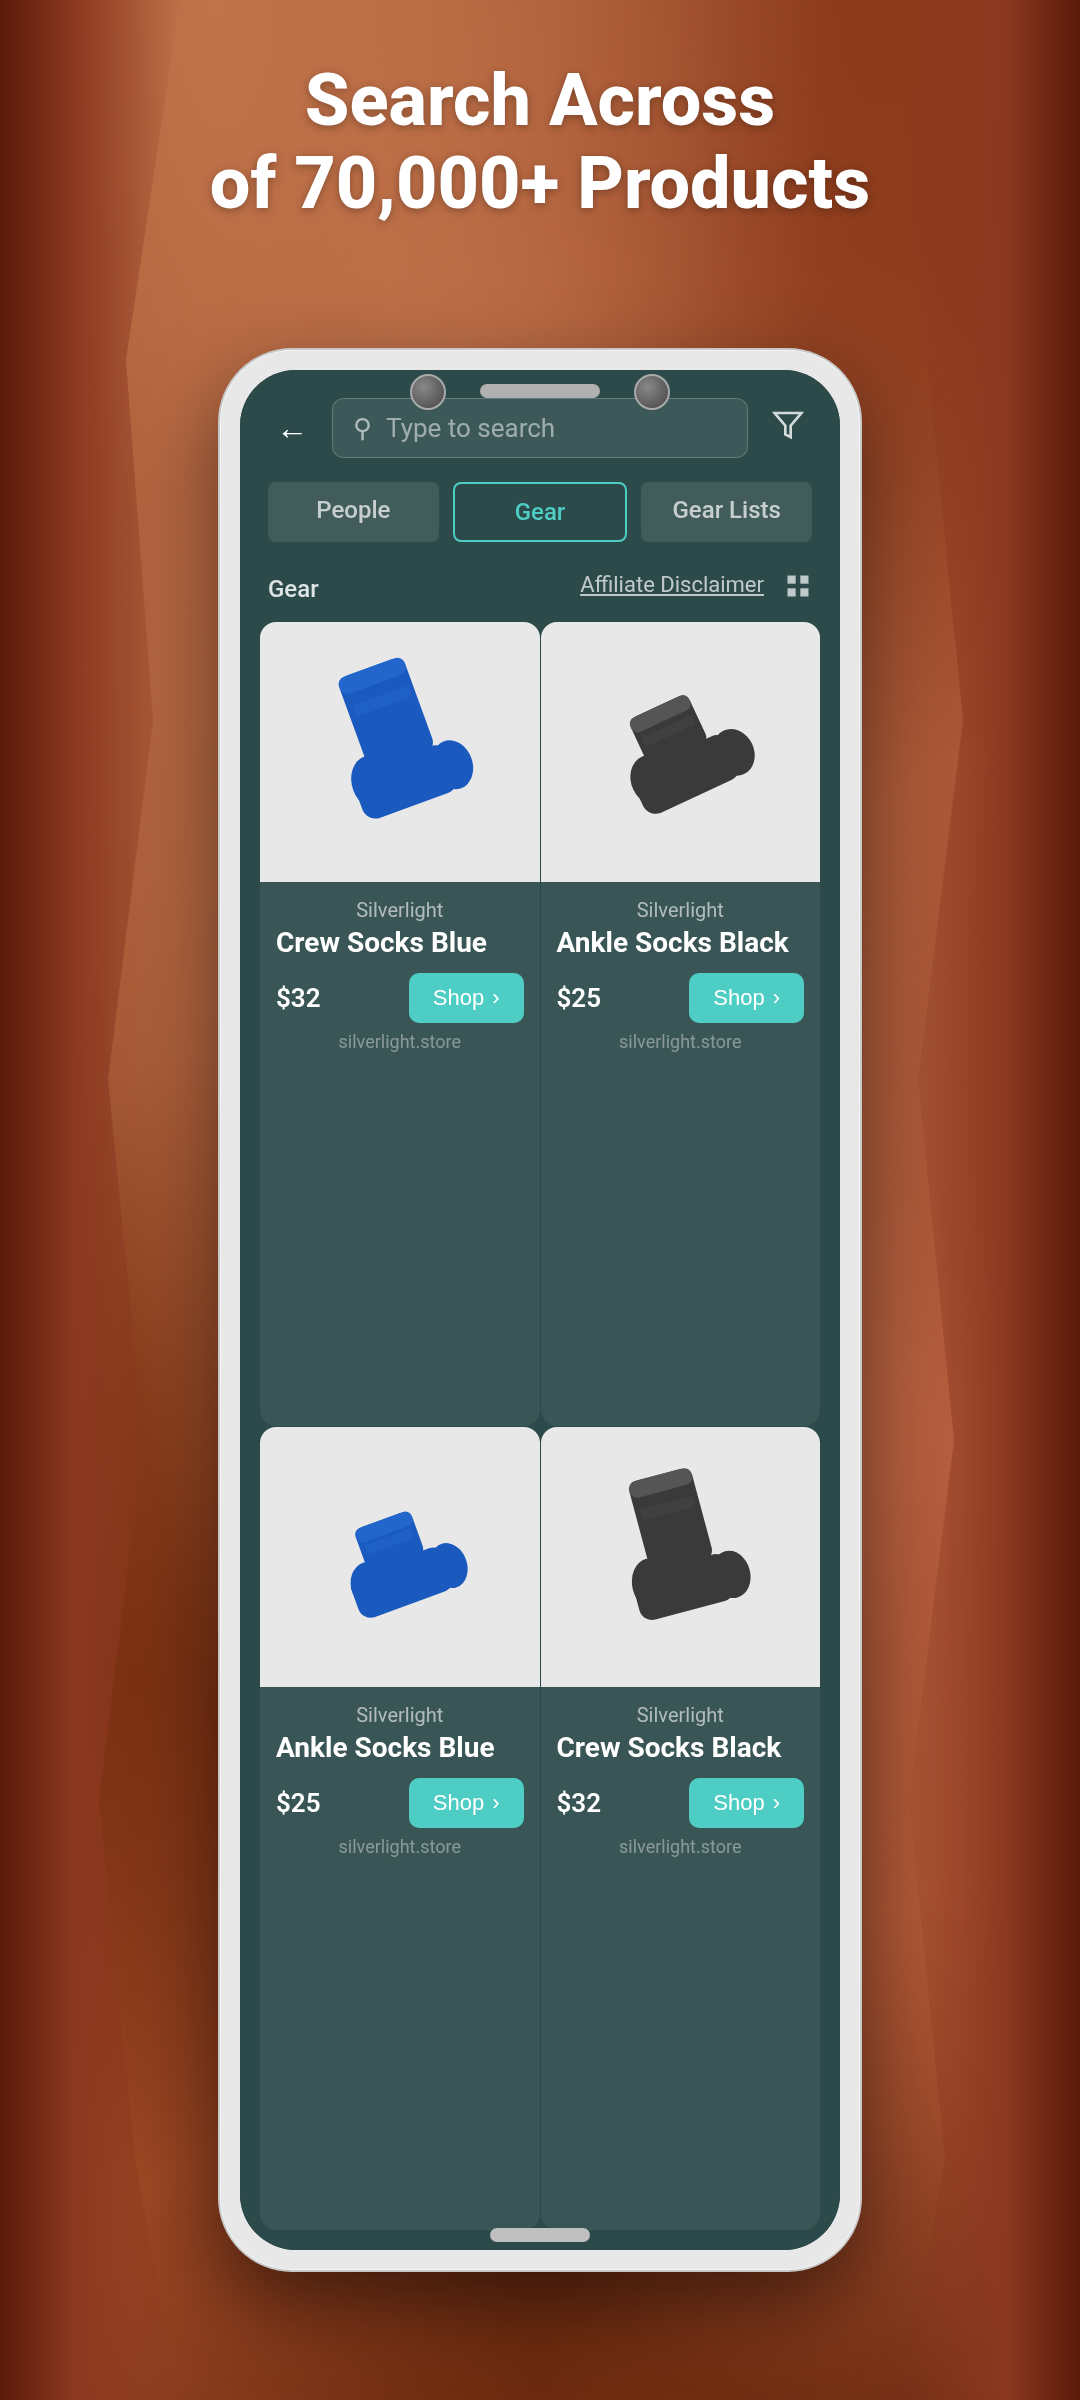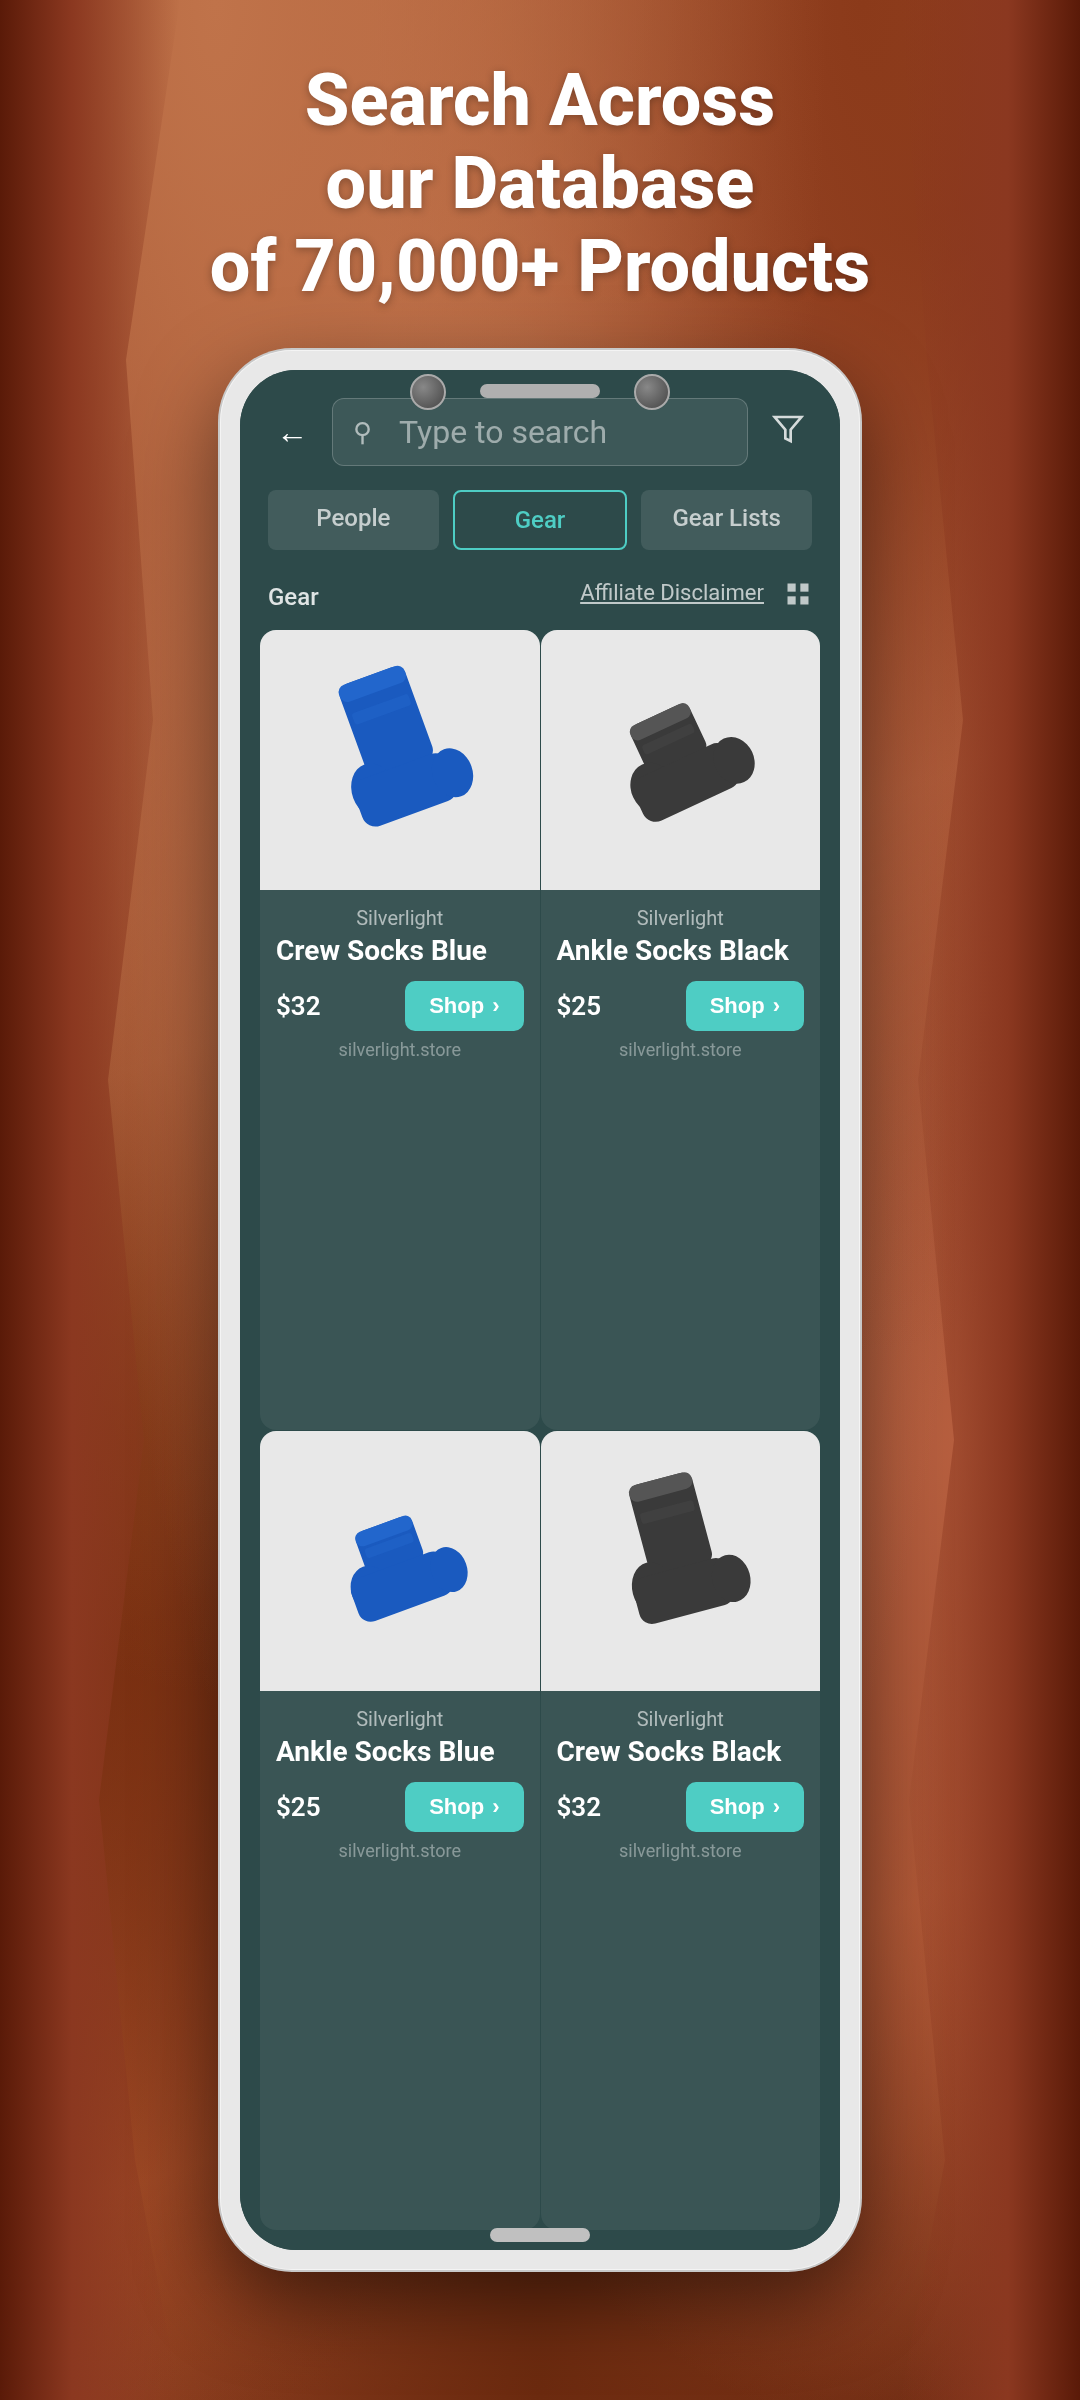--- a/index.html
+++ b/index.html
@@ -172,22 +172,21 @@
       gap: 14px;
     }
 
     .search-icon-inner {
       color: rgba(255,255,255,0.6);
       font-size: 26px;
     }
 
     .search-placeholder {
       color: rgba(255,255,255,0.5);
-      font-size: 32px;
-      margin-left: 13px;
+      font-size: 26px;
     }
 
     .filter-btn {
       color: rgba(255,255,255,0.8);
       font-size: 30px;
       cursor: pointer;
       padding: 4px 8px;
       flex-shrink: 0;
     }
 
@@ -320,21 +319,21 @@
       font-weight: 600;
     }
 
     .shop-btn {
       background: #4ecdc4;
       color: white;
       border: none;
       border-radius: 10px;
       padding: 12px 24px;
       font-size: 22px;
-      font-weight: 700;
+      font-weight: 400;
       cursor: pointer;
       display: flex;
       align-items: flex-end;
       gap: 8px;
     }
 
     .product-store {
       color: rgba(255,255,255,0.4);
       font-size: 18px;
       text-align: center;
@@ -343,21 +342,20 @@
   </style>
 </head>
 <body>
 
 <div class="bg"></div>
 <div class="canyon-left"></div>
 <div class="canyon-right"></div>
 
 <div class="hero-text">
   <div>Search Across</div>
-  <div>our Database</div>
   <div>of 70,000+ Products</div>
 </div>
 
 <div class="phone-wrapper">
   <div class="phone-outer">
 
     <div class="phone-cam-left"></div>
     <div class="phone-speaker"></div>
     <div class="phone-cam-right"></div>
     <div class="phone-home"></div>

